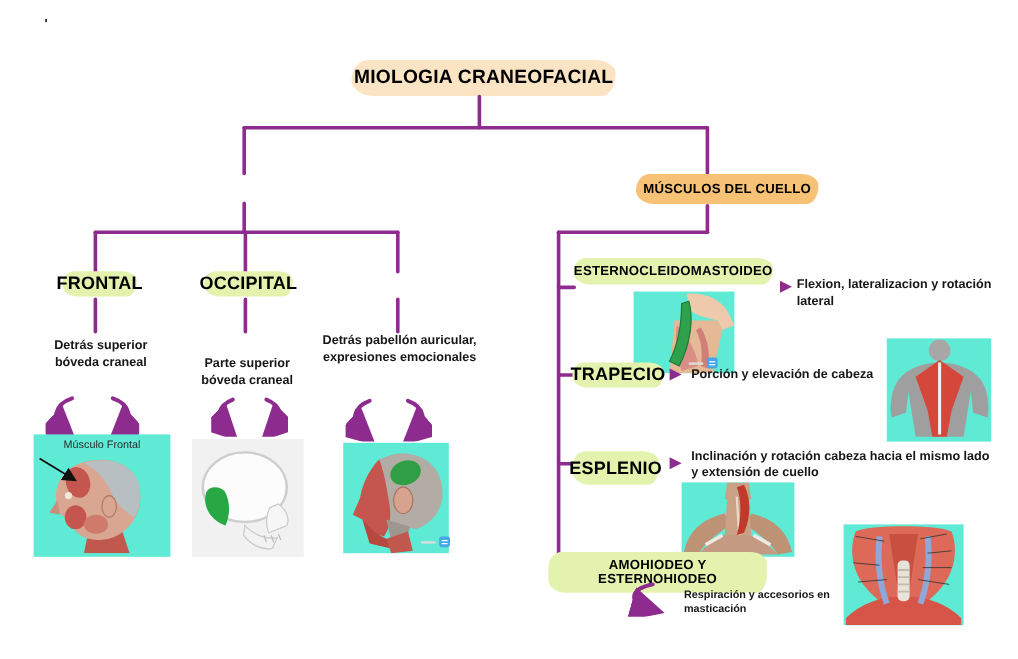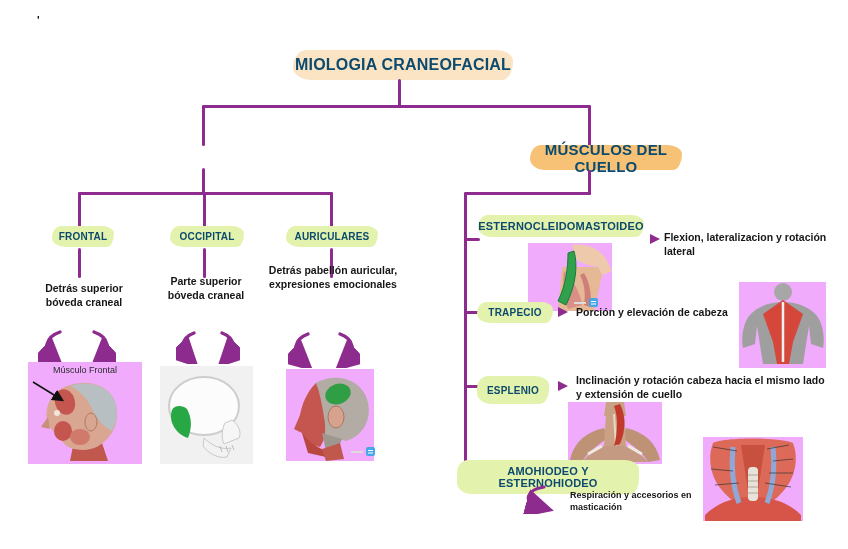--- a/index.html
+++ b/index.html
@@ -2,32 +2,32 @@
 <html style="--line: #8e2b8e; --title-bg: #fbe4c4; --craneo-bg: #f6b4ba; --cuello-bg: #f7c276; --leaf-bg: #e3f2ad; --text: #141414; --watermark: #45a7e8;"><head>
 <meta charset="utf-8">
 <style>
   * { margin:0; padding:0; box-sizing:border-box; }
   html,body { background:#ffffff; }
   body { font-family:"Liberation Sans","DejaVu Sans",sans-serif; }
   #canvas { position:relative; width:848px; height:549px; background:#fff; overflow:hidden; color:var(--text,#141414); }
   .abs { position:absolute; }
   .line { position:absolute; background:var(--line,#8e2b8e); border-radius:2px; }
   .blob { position:absolute; display:flex; align-items:center; justify-content:center; text-align:center;
-          font-weight:800; letter-spacing:.2px; color:#0c4a6e; }
+          font-weight:800; letter-spacing:.2px; color:#000000; }
   .blob-title  { background:var(--title-bg,#fbe4c4);  border-radius:16px 20px 13px 22px / 20px 13px 22px 15px; font-size:16px; }
   .blob-pink   { background:var(--craneo-bg,#f6b4ba); border-radius:13px 17px 11px 18px / 16px 11px 18px 13px; font-size:12.5px; }
-  .blob-orange { background:var(--cuello-bg,#f7c276); border-radius:13px 17px 11px 18px / 16px 11px 18px 13px; font-size:15px; }
-  .blob-green  { background:var(--leaf-bg,#e3f2ad);   border-radius:11px 14px 9px 15px / 13px 9px 15px 11px;  font-size:10px; }
+  .blob-orange { background:var(--cuello-bg,#f7c276); border-radius:13px 17px 11px 18px / 16px 11px 18px 13px; font-size:11px; }
+  .blob-green  { background:var(--leaf-bg,#e3f2ad);   border-radius:11px 14px 9px 15px / 13px 9px 15px 11px;  font-size:15px; }
   .blob-green-sm { font-size:11px; }
   .desc { position:absolute; font-weight:700; font-size:10.5px; line-height:1.35; white-space:pre-line; color:#161616; }
   .desc-c { text-align:center; }
   .desc-sm { font-size:9px; }
   .tri { position:absolute; width:0; height:0; border-top:5.5px solid transparent; border-bottom:5.5px solid transparent;
          border-left:10px solid var(--line,#8e2b8e); }
-  .img-box { position:absolute; background:#f0abfc; }
+  .img-box { position:absolute; background:#5eead4; }
   .img-caption { font-size:9px; font-weight:400; color:#2c2c2c; text-align:center; padding-top:3px; }
   .wm { position:absolute; width:9px; height:9px; border-radius:2px; background:var(--watermark,#45a7e8); }
   .wm::after { content:""; position:absolute; left:2px; top:2.5px; width:5px; height:1.5px; background:#fff; box-shadow:0 2.5px 0 #fff; }
   .wm::before { content:""; position:absolute; left:-15px; top:4px; width:12px; height:1.5px; background:#dcdcdc; }
   .stray { position:absolute; font-size:11px; font-weight:700; color:#111; }
   svg { display:block; }
 </style>
 </head>
 <body>
 
@@ -42,31 +42,30 @@
 
   <div class="line" style="left:202px;top:105px;width:3px;height:41px"></div>
   <div class="line" style="left:202px;top:168px;width:3px;height:27px"></div>
   <div class="line" style="left:78px;top:192px;width:255px;height:3px"></div>
   <div class="line" style="left:78px;top:192px;width:3px;height:36px"></div>
   <div class="line" style="left:203px;top:192px;width:3px;height:36px"></div>
   <div class="line" style="left:330px;top:192px;width:3px;height:36px"></div>
 
   <div class="blob blob-green" style="left:52px;top:226px;width:62px;height:21px">FRONTAL</div>
   <div class="blob blob-green" style="left:170px;top:226px;width:74px;height:21px">OCCIPITAL</div>
-  <div class="blob blob-green" style="left:286px;top:226px;width:92px;height:21px">AURICULARES</div>
 
   <div class="line" style="left:78px;top:248px;width:3px;height:30px"></div>
   <div class="line" style="left:203px;top:248px;width:3px;height:30px"></div>
   <div class="line" style="left:330px;top:248px;width:3px;height:30px"></div>
 
   <div class="desc desc-c" style="left:28px;top:281px;width:112px">Detrás superior
 bóveda craneal</div>
-  <div class="desc desc-c" style="left:150px;top:274px;width:112px">Parte superior
+  <div class="desc desc-c" style="left:150px;top:296px;width:112px">Parte superior
 bóveda craneal</div>
-  <div class="desc desc-c" style="left:268px;top:263px;width:130px">Detrás pabellón auricular,
+  <div class="desc desc-c" style="left:268px;top:277px;width:130px">Detrás pabellón auricular,
 expresiones emocionales</div>
 
   <svg class="abs" style="left:38px;top:328px" width="78" height="38" viewBox="0 0 78 38">
     <defs>
         <marker id="a1" markerWidth="9" markerHeight="9" refX="4.5" refY="4.5" orient="auto">
       <path d="M0,0 L9,4.5 L0,9 Z" style="fill:var(--line,#8e2b8e)"></path>
         </marker>
       </defs>
     <path d="M22,4 C7,9 5,22 15,31" fill="none" style="stroke:var(--line,#8e2b8e)" stroke-width="3.4" stroke-linecap="round" marker-end="url(#a1)"></path>
     <path d="M56,4 C71,9 73,22 63,31" fill="none" style="stroke:var(--line,#8e2b8e)" stroke-width="3.4" stroke-linecap="round" marker-end="url(#a1)"></path>

